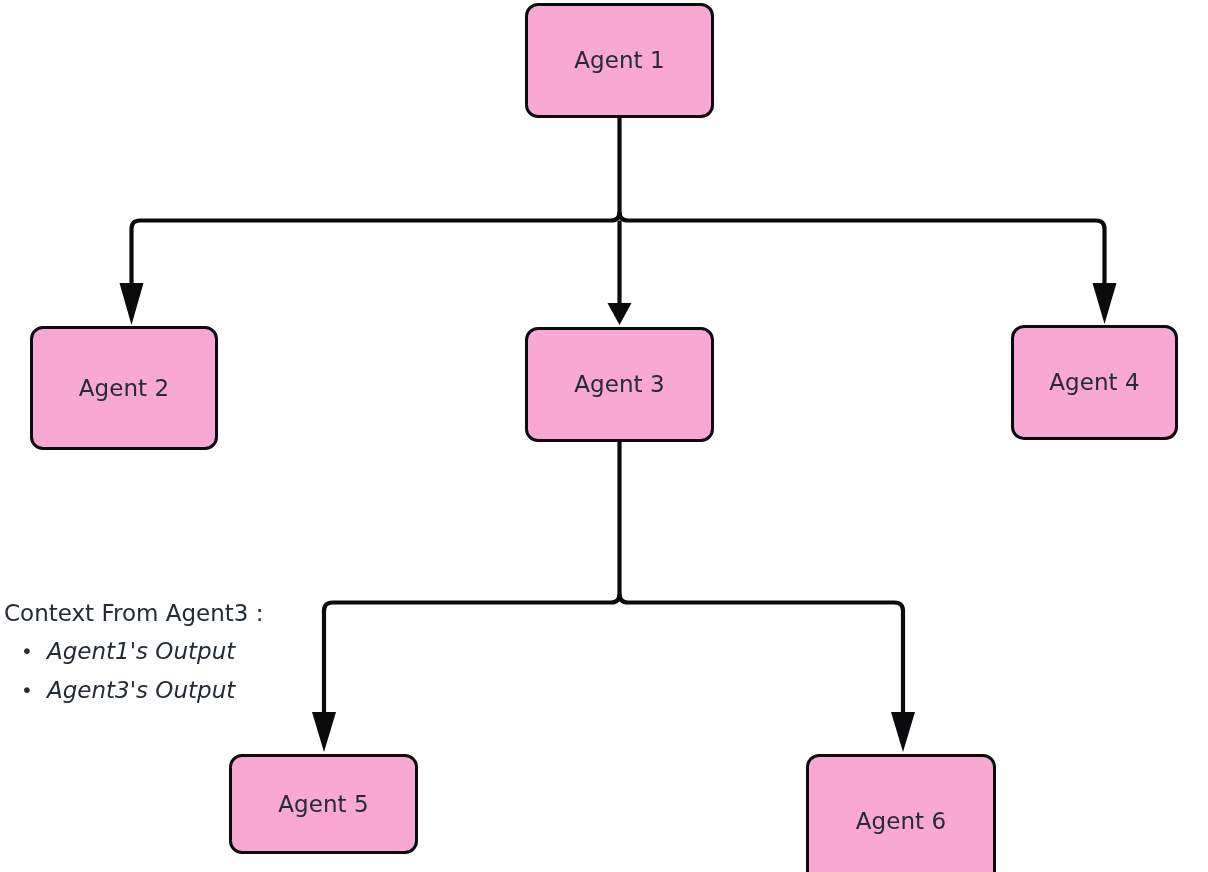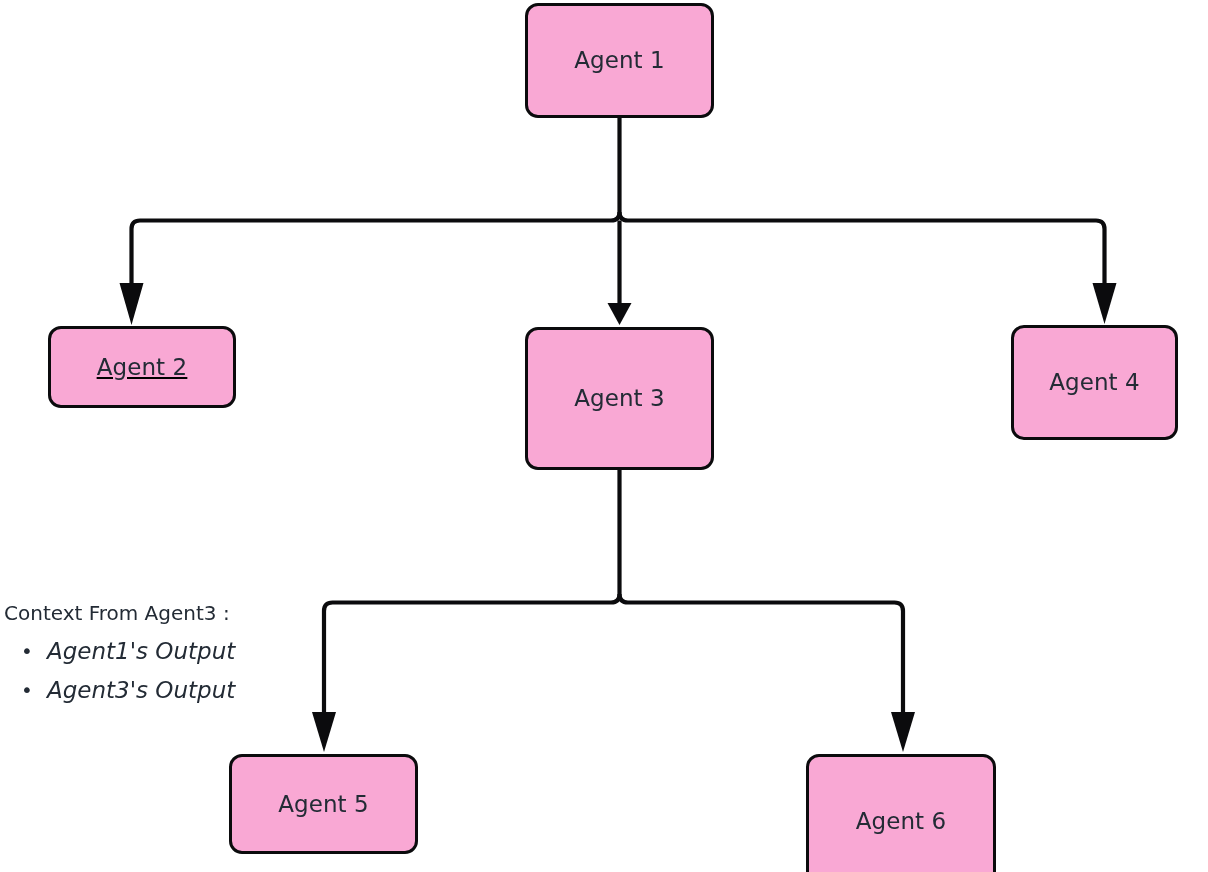--- a/index.html
+++ b/index.html
@@ -47,21 +47,21 @@
   }
   #annotation-block {
     position: absolute;
     left: 4px;
     top: 598px;
     z-index: 4;
     user-select: none;
   }
   .annotation-title {
     font-family: "DejaVu Sans", "Liberation Sans", sans-serif;
-    font-size: 20px;
+    font-size: 23px;
     line-height: 30px;
     color: #232b35;
     white-space: nowrap;
     margin: 0 0 4px 0;
   }
   .annotation-list {
     list-style: none;
     margin: 0;
     padding: 0;
     font-style: italic;
@@ -112,25 +112,25 @@
       <polygon points="1092.5,283 1116.5,283 1104.5,324"></polygon>
       <polygon points="312,712 336,712 324,752"></polygon>
       <polygon points="891,712 915,712 903,752"></polygon>
     </g>
   </svg>
 
   <div class="node-box" style="left:525px; top:3px; width:189px; height:115px;">
     <span class="node-label">Agent 1</span>
   </div>
 
-  <div class="node-box" style="left:48px; top:326px; width:188px; height:82px;text-decoration:underline;">
+  <div class="node-box" style="left:30px; top:326px; width:188px; height:124px;">
     <span class="node-label">Agent 2</span>
   </div>
 
-  <div class="node-box" style="left:525px; top:327px; width:189px; height:143px;align-items:center;">
+  <div class="node-box" style="left:525px; top:327px; width:189px; height:115px;align-items:center;">
     <span class="node-label">Agent 3</span>
   </div>
 
   <div class="node-box" style="left:1011px; top:325px; width:167px; height:115px;">
     <span class="node-label">Agent 4</span>
   </div>
 
   <div class="node-box" style="left:229px; top:754px; width:189px; height:100px;">
     <span class="node-label">Agent 5</span>
   </div>

